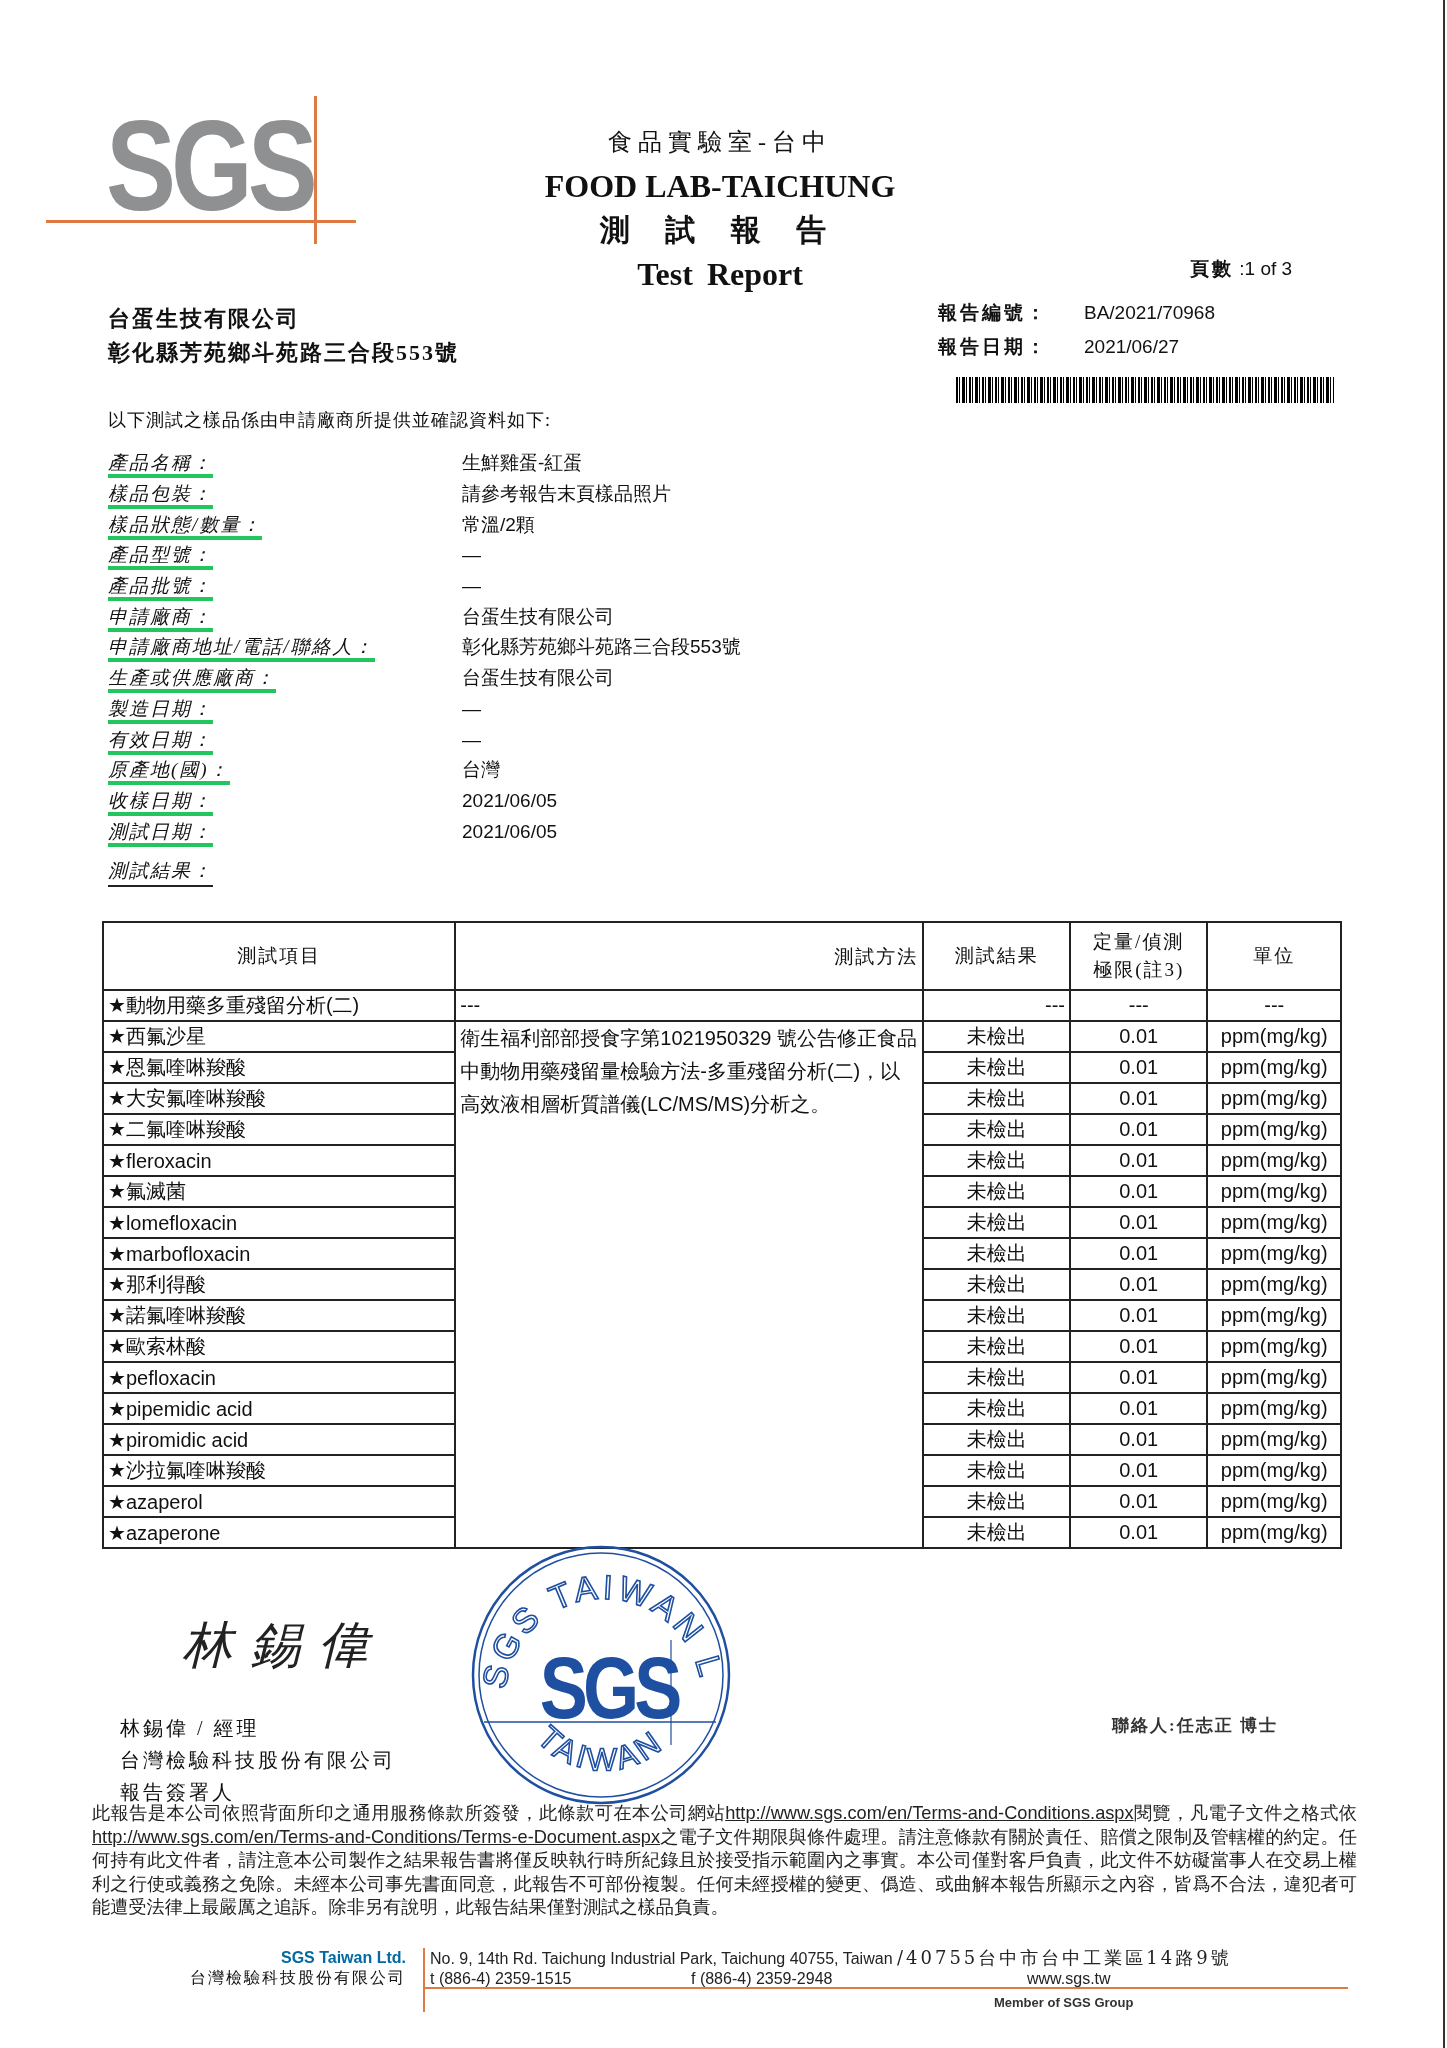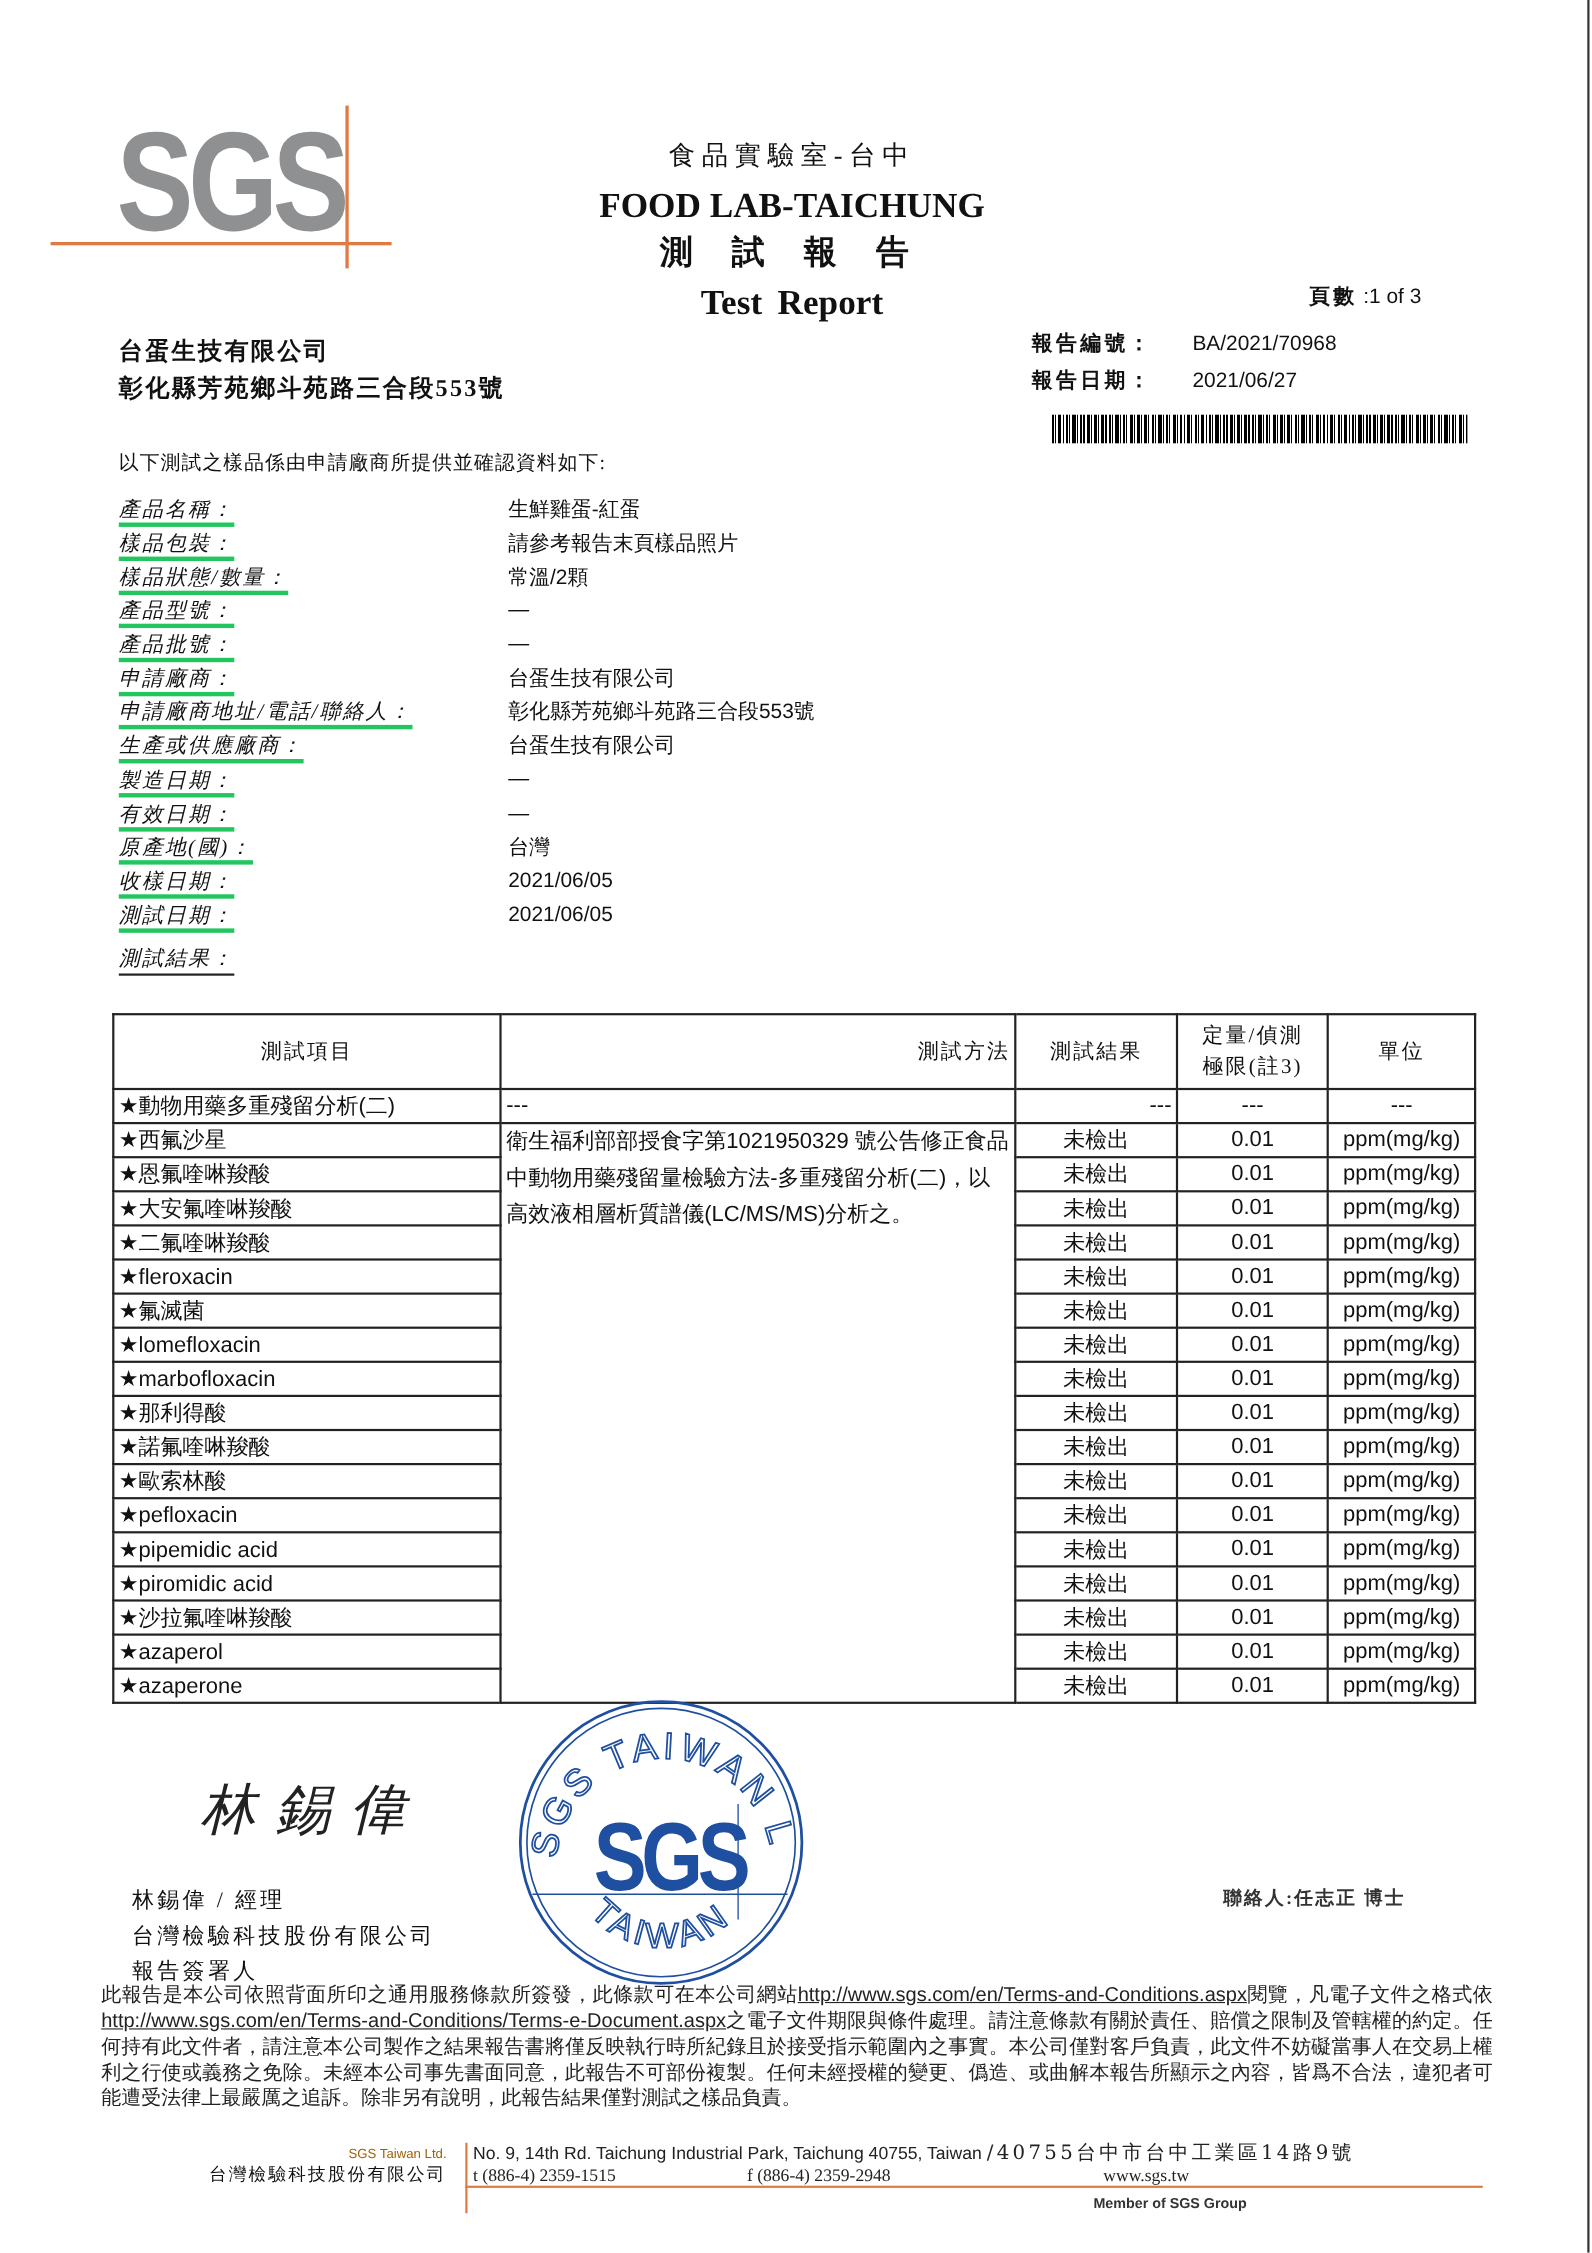--- a/index.html
+++ b/index.html
@@ -65,26 +65,26 @@
   
   .stamp { left: 466px; top: 1540px; width: 270px; height: 270px; }
   .contact { left: 1112px; top: 1714px; font-size: 17px; font-weight: 700; letter-spacing: 2px; color: #333; }
 
   
   .disclaimer { left: 92px; top: 1802px; width: 1265px; font-size: 18.2px; line-height: 23.5px; color: #222; text-align: justify; }
   .disclaimer a { color: #222; text-decoration: underline; }
 
   
   .footer-left { left: 150px; top: 1948px; width: 256px; text-align: right; font-size: 16px; line-height: 20px; }
-  .footer-brand { color: #a16207; font-weight: 400; font-size: 12px; }
+  .footer-brand { color: #0369a1; font-weight: 700; font-size: 16px; }
   .footer-vline { left: 423px; top: 1948px; width: 2px; height: 64px; background: #e07a45; }
   .footer-hline { left: 423px; top: 1987px; width: 925px; height: 2px; background: #e07a45; }
   .footer-right { left: 430px; top: 1948px; font-size: 16px; line-height: 20px; color: #222; }
   .footer-addr-zh { font-size: 18px; letter-spacing: 3px; font-family: "DejaVu Serif", serif; }
-  .footer-phone { display: flex; gap: 4px; font-family: Liberation Serif, serif; }
+  .footer-phone { display: flex; gap: 16px; }
   .footer-phone .t { width: 245px; }
   .footer-phone .f { width: 320px; }
   .member { left: 994px; top: 1995px; font-size: 13px; font-weight: 700; color: #333; }
 </style>
 </head>
 <body>
 
 <div class="abs right-rule"></div>
 
 <div class="abs logo">

